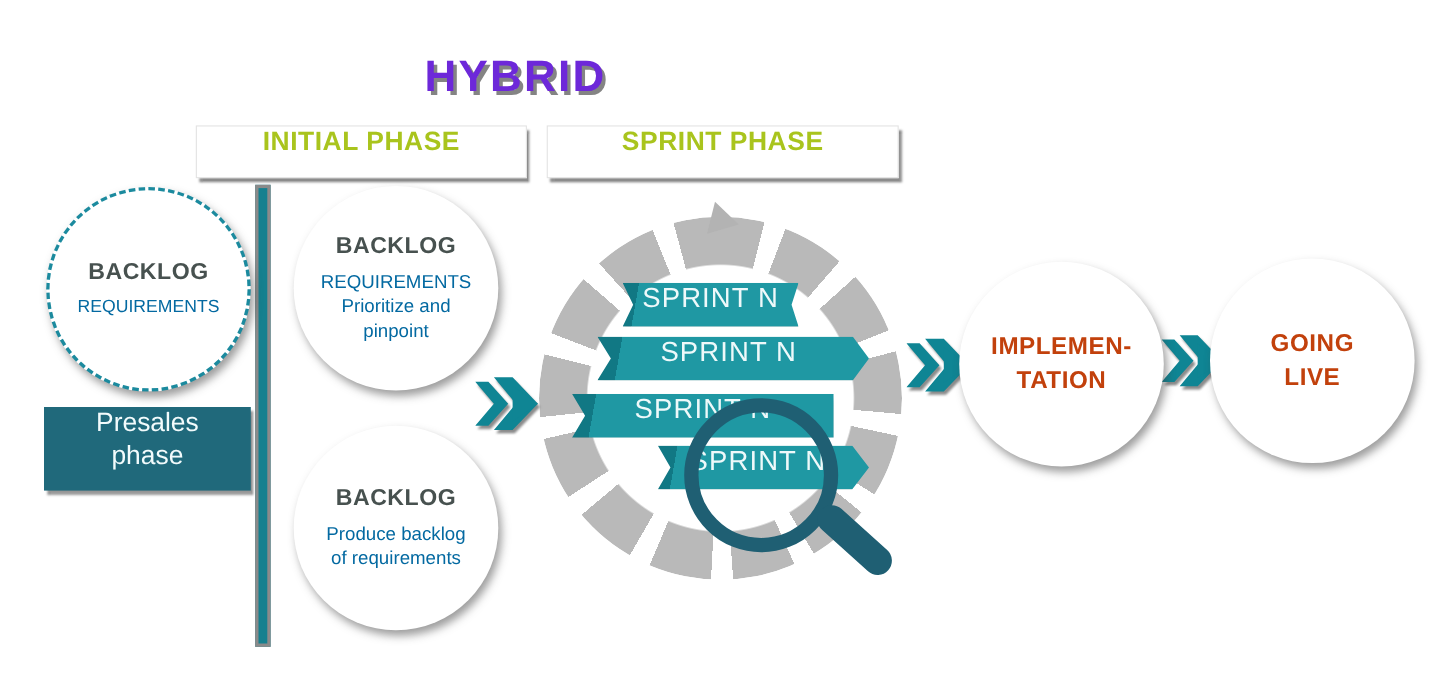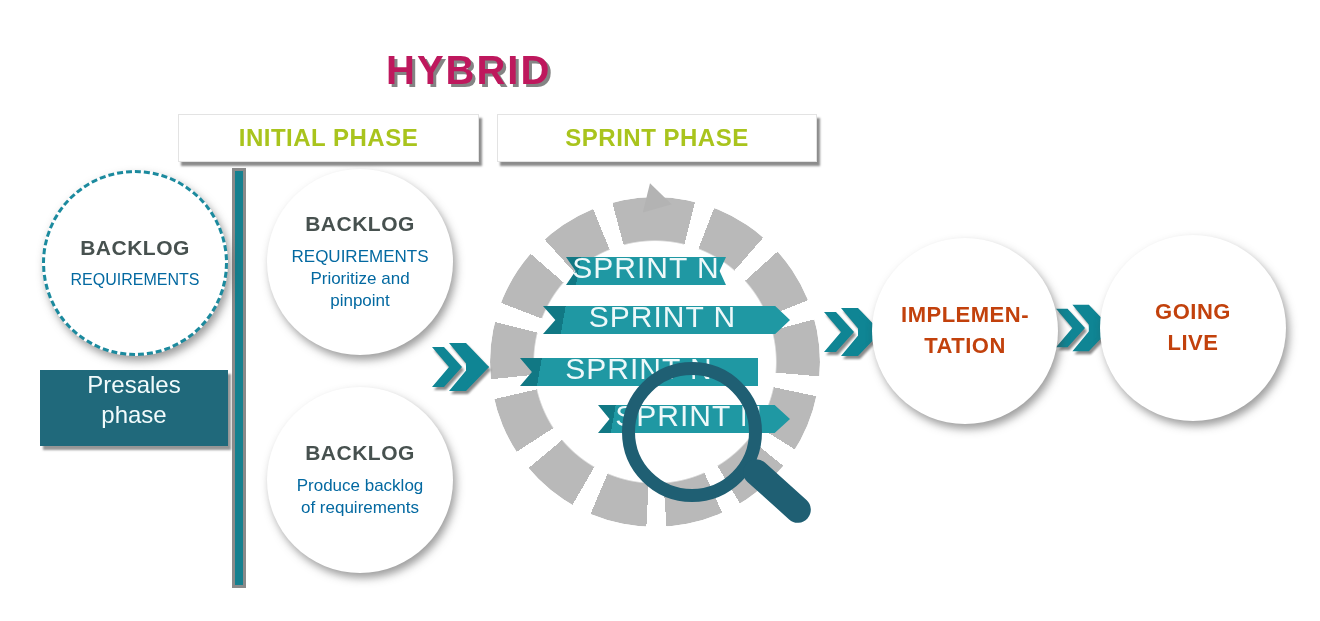--- a/index.html
+++ b/index.html
@@ -2,27 +2,27 @@
 <html><head>
 <meta charset="utf-8">
 <style>
   html,body{margin:0;padding:0;background:#ffffff;}
   .canvas{position:relative;width:1320px;height:621px;background:#ffffff;overflow:hidden;
           font-family:"Liberation Sans", sans-serif;}
 
   
   .title{position:absolute;left:386px;top:48px;display:flex;gap:16px;
          font-size:40px;font-weight:800;letter-spacing:2px;white-space:nowrap;}
-  .title-hl{color:#be185d;text-shadow:3px 3px 0 rgba(110,110,110,0.85);}
+  .title-hl{color:#6d28d9;text-shadow:3px 3px 0 rgba(110,110,110,0.85);}
   .title-rest{color:#ffffff;text-shadow:3px 3px 0 rgba(150,150,150,0.8);}
 
   
   .hdr{position:absolute;height:46px;background:#ffffff;border:1px solid #e3e3e3;
        box-shadow:3px 4px 2px rgba(45,45,45,0.55);
-       display:flex;align-items:center;justify-content:center;
+       display:flex;align-items:flex-start;justify-content:center;
        color:#a9c41d;font-weight:700;font-size:24px;letter-spacing:0.5px;}
   .hdr-i{left:178px;top:114px;width:299px;}
   .hdr-s{left:497px;top:114px;width:318px;}
 
   
   .circle{position:absolute;width:186px;height:186px;border-radius:50%;background:#ffffff;
           box-shadow:3px 5px 8px rgba(60,60,60,0.5);
           display:flex;flex-direction:column;align-items:center;justify-content:center;
           text-align:center;box-sizing:border-box;z-index:3;}
   .circle.dashed{border:3px dashed #1b8a9e;}
@@ -55,24 +55,24 @@
   
   .ring{position:absolute;left:490px;top:197px;width:330px;height:330px;border-radius:50%;z-index:1;
         background:repeating-conic-gradient(from -6deg,#b9b9b9 0 20deg,rgba(0,0,0,0) 20deg 27deg);
         -webkit-mask:radial-gradient(closest-side,transparent 73%,#000 74%);
         mask:radial-gradient(closest-side,transparent 73%,#000 74%);}
   .ring-head{position:absolute;left:646px;top:186px;width:0;height:0;z-index:1;
              border-top:15px solid transparent;border-bottom:15px solid transparent;
              border-left:26px solid #b3b3b3;transform:rotate(14deg);}
 
   
-  .banner{position:absolute;height:28px;z-index:2;
+  .banner{position:absolute;height:40px;z-index:2;
           background:linear-gradient(100deg,#117884 0 9%,#1f98a3 9%);
-          display:flex;align-items:flex-end;justify-content:center;
-          color:#eef9fa;font-size:30px;font-weight:400;letter-spacing:1px;
+          display:flex;align-items:flex-start;justify-content:center;
+          color:#eef9fa;font-size:25px;font-weight:400;letter-spacing:1px;
           filter:drop-shadow(2px 5px 2px rgba(40,40,40,0.5));}
   .b1{left:566px;top:257px;width:160px;
       clip-path:polygon(0 0,100% 0,96% 50%,100% 100%,0 100%,6% 50%);}
   .b2{left:543px;top:306px;width:247px;padding-right:8px;box-sizing:border-box;
       clip-path:polygon(0 0,94% 0,100% 50%,94% 100%,0 100%,5% 50%);}
   .b3{left:520px;top:358px;width:238px;
       clip-path:polygon(0 0,100% 0,100% 100%,0 100%,5% 50%);}
   .b4{left:598px;top:405px;width:192px;padding-right:10px;box-sizing:border-box;
       clip-path:polygon(0 0,92% 0,100% 50%,92% 100%,0 100%,6% 50%);}
 

